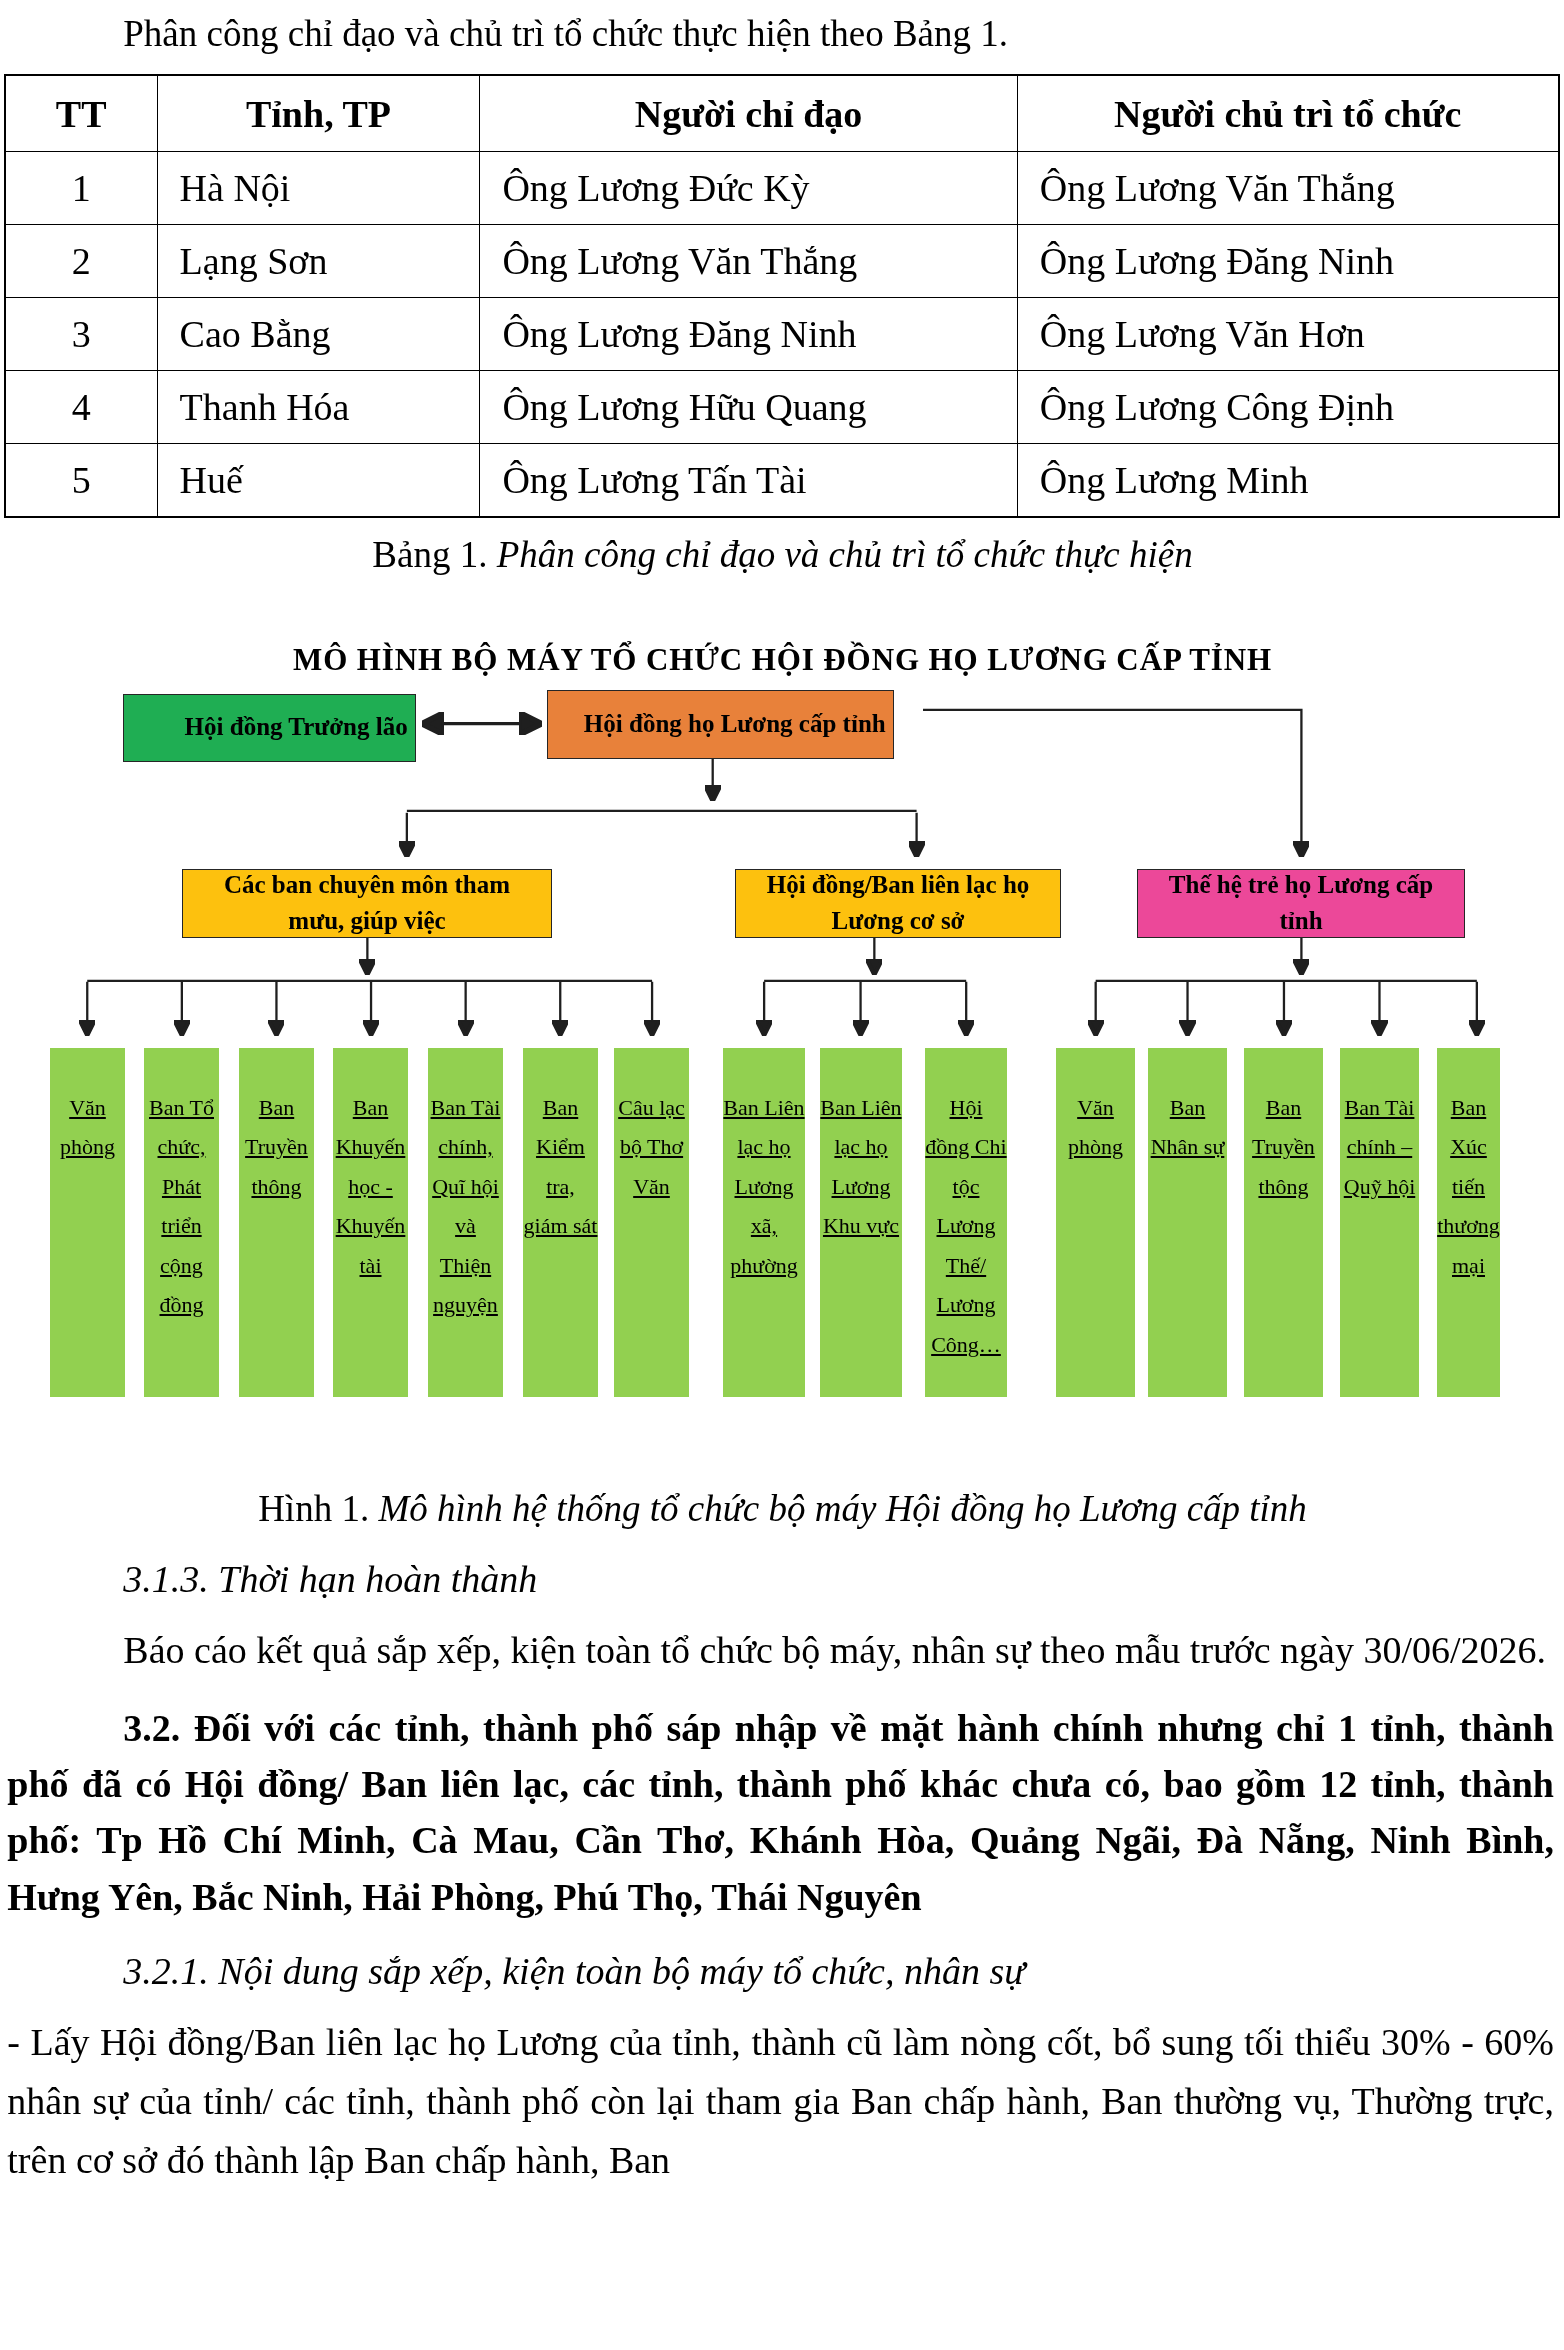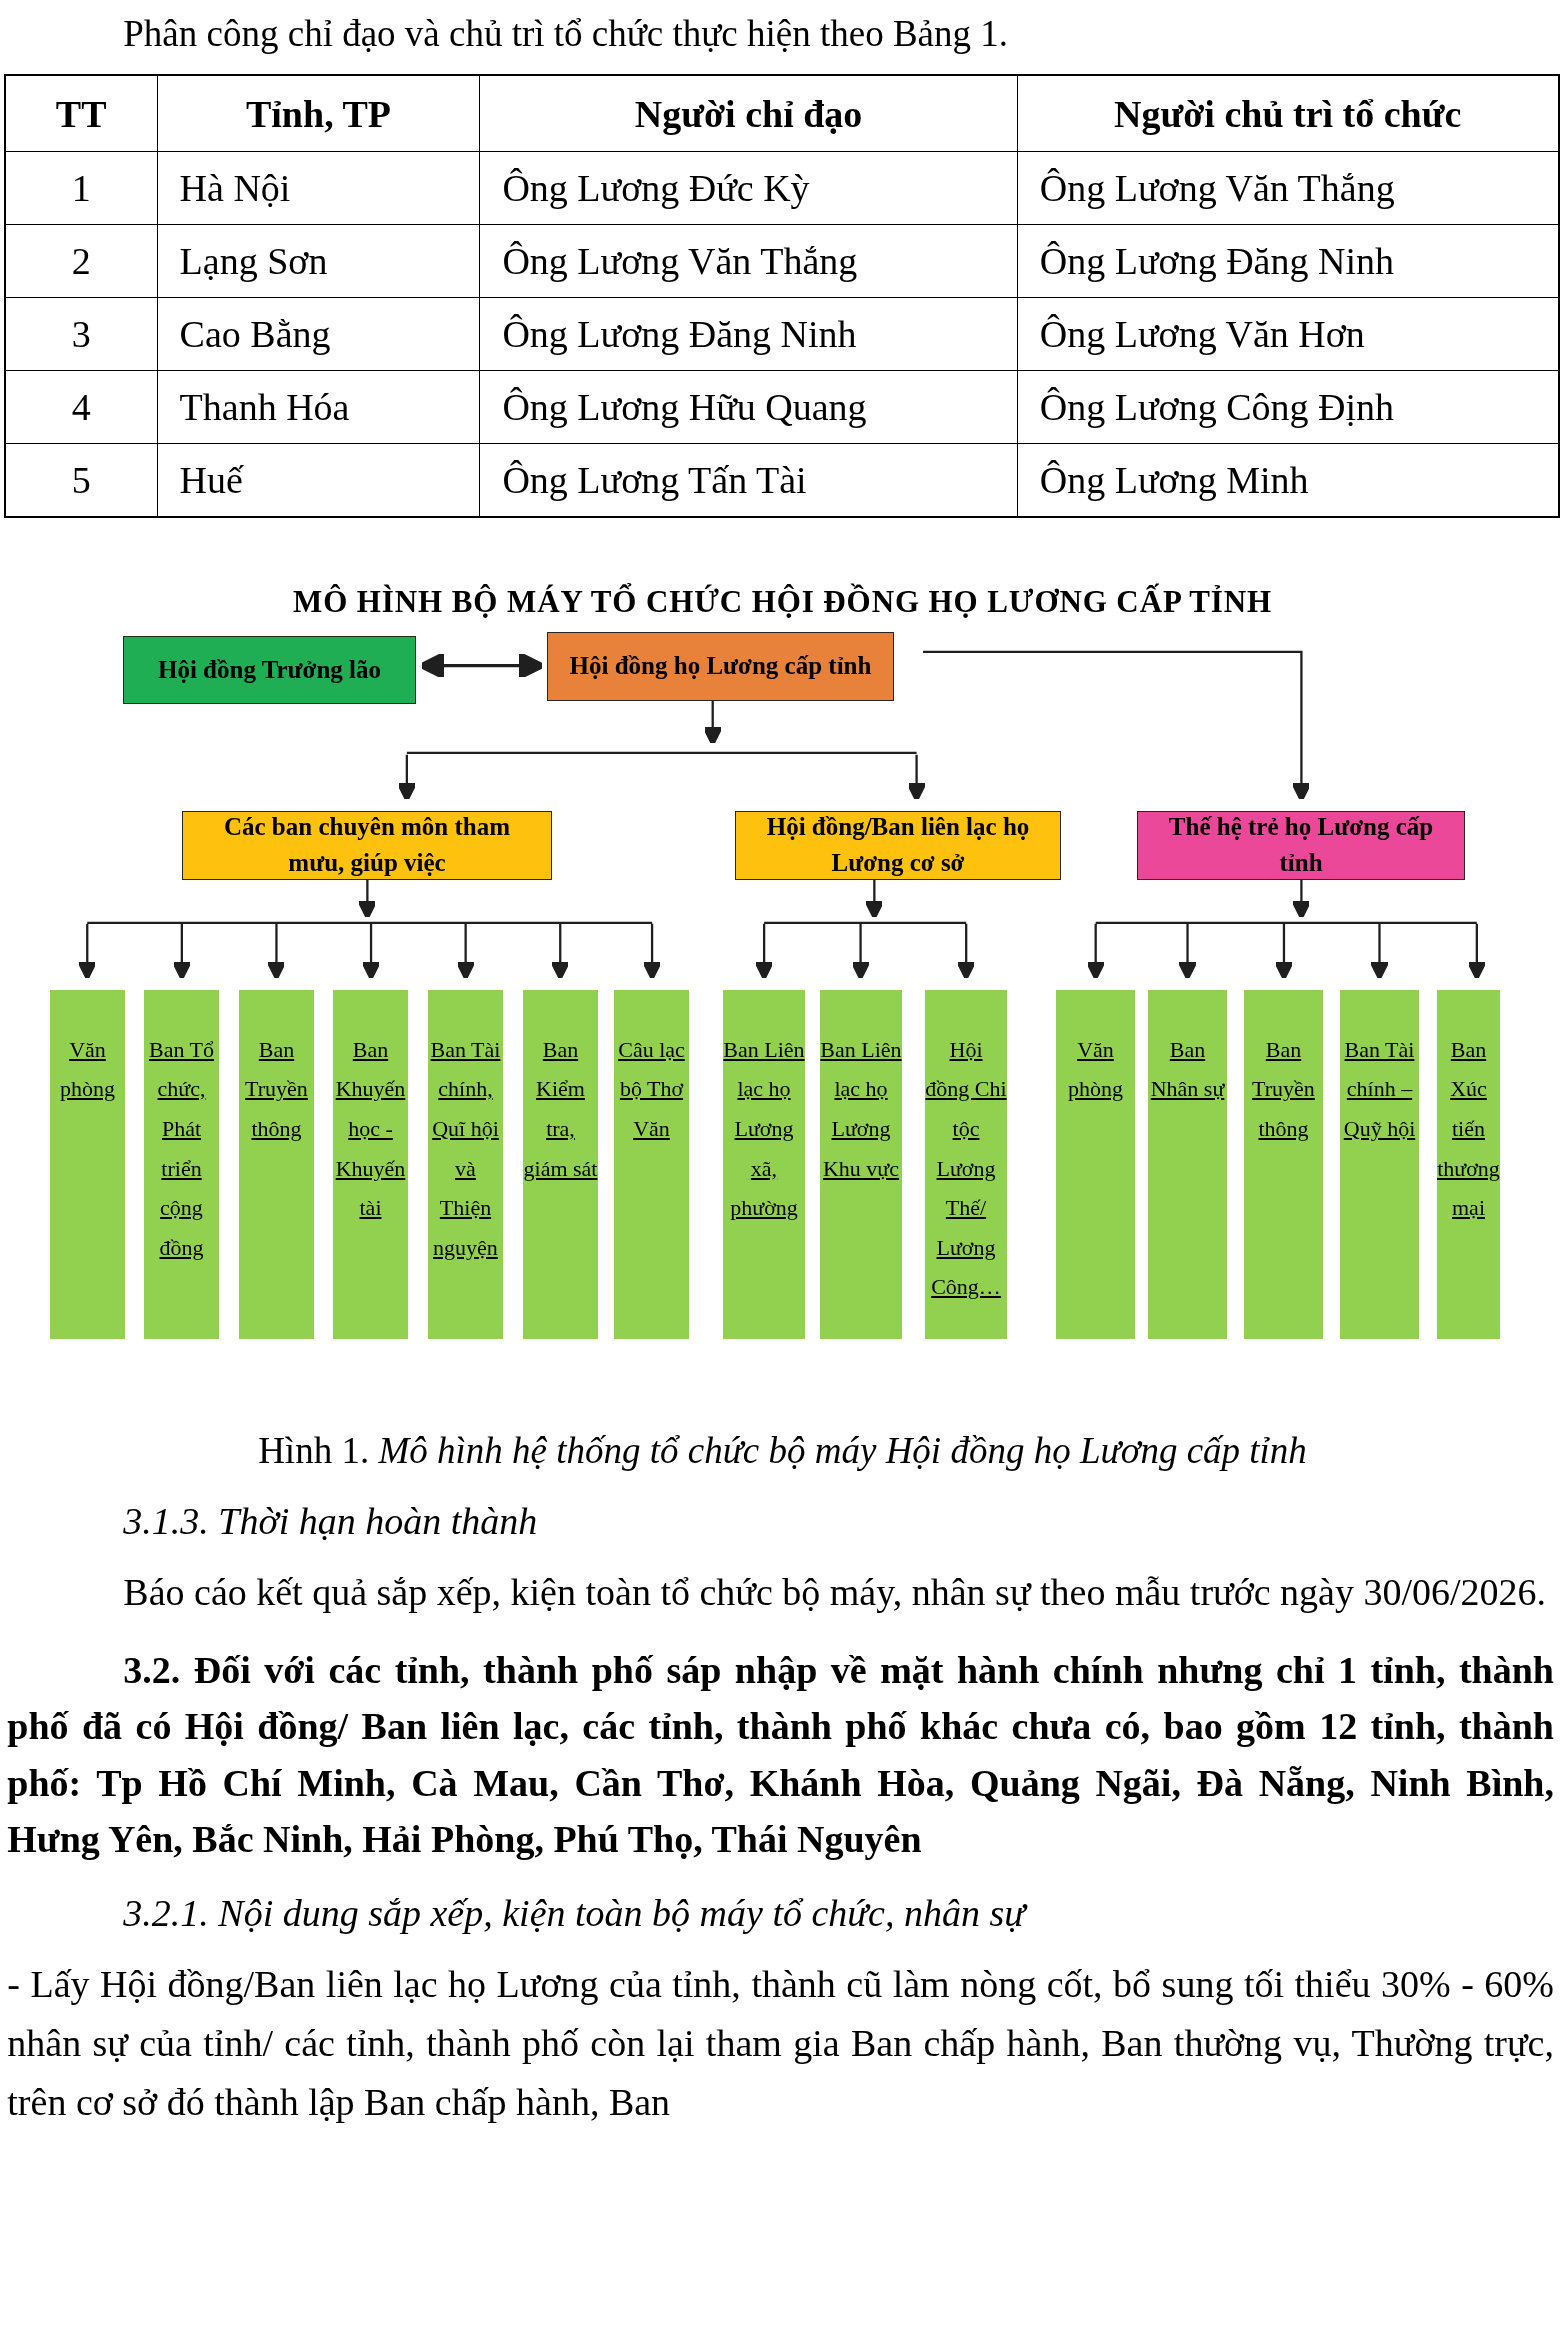--- a/index.html
+++ b/index.html
@@ -22,21 +22,21 @@
 
   
   .diagram { position:relative; width:1565px; height:790px; margin-top:42px; }
   .diagram svg.connectors { position:absolute; left:0; top:0; width:1565px; height:790px; }
   .diagram svg.connectors line, .diagram svg.connectors path { stroke:#1f1f1f; stroke-width:2.5px; fill:none; }
   .diagram svg.connectors .dbl { stroke-width:3.5px; }
   #arr path { fill:#1f1f1f; }
 
   .diagram-title { position:absolute; top:24px; left:0; width:100%; text-align:center;
                    font-size:31px; font-weight:bold; letter-spacing:0.9px; }
-  .node { position:absolute; display:flex; align-items:center; justify-content:center;
+  .node { position:absolute; display:flex; align-items:center; justify-content:flex-end;
           text-align:center; font-weight:bold; border:1.8px solid #262626;font-family:Liberation Serif, serif; }
   .l1box { font-size:25px; line-height:1.3; padding:0 7.3px; }
   .l2box { font-size:25px; line-height:1.45; padding:0 13px; }
   .child { position:absolute; top:430px; height:349px; text-align:center;
            font-size:22px; line-height:1.8; padding-top:40px; font-weight:normal; overflow:hidden;text-decoration:underline; }
 
   
   .fig-caption { margin-top:79px; }
   .sec-heading { font-size:38px; font-weight:normal; font-style:italic; text-indent:116px; margin:27.5px 11px 0 7.3px; }
   .para { font-size:38px; line-height:1.55; text-align:justify; margin:20px 11px 0 7.3px; }
@@ -93,20 +93,24 @@
         </tr>
         <tr>
           <td class="center">5</td>
           <td>Huế</td>
           <td>Ông Lương Tấn Tài</td>
           <td>Ông Lương Minh</td>
         </tr>
       </tbody>
   </table>
 
+  <p class="caption">
+    <span class="cap-prefix">Bảng 1.</span>
+    <span class="cap-text">Phân công chỉ đạo và chủ trì tổ chức thực hiện</span>
+  </p>
 
   <div class="diagram">
     <svg class="connectors" viewBox="0 0 1704 860">
       <defs>
         <marker id="arr" viewBox="0 0 10 10" refX="8.5" refY="5" markerWidth="7" markerHeight="7" orient="auto-start-reverse">
           <path d="M0,0 L10,5 L0,10 z" stroke="#1f1f1f" fill="#1f1f1f"></path>
         </marker>
       </defs>
       <g id="conn-lines">
           <line x1="463" y1="115" x2="586" y2="115" marker-end="url(#arr)" marker-start="url(#arr)" class="dbl" stroke="#1f1f1f"></line>

